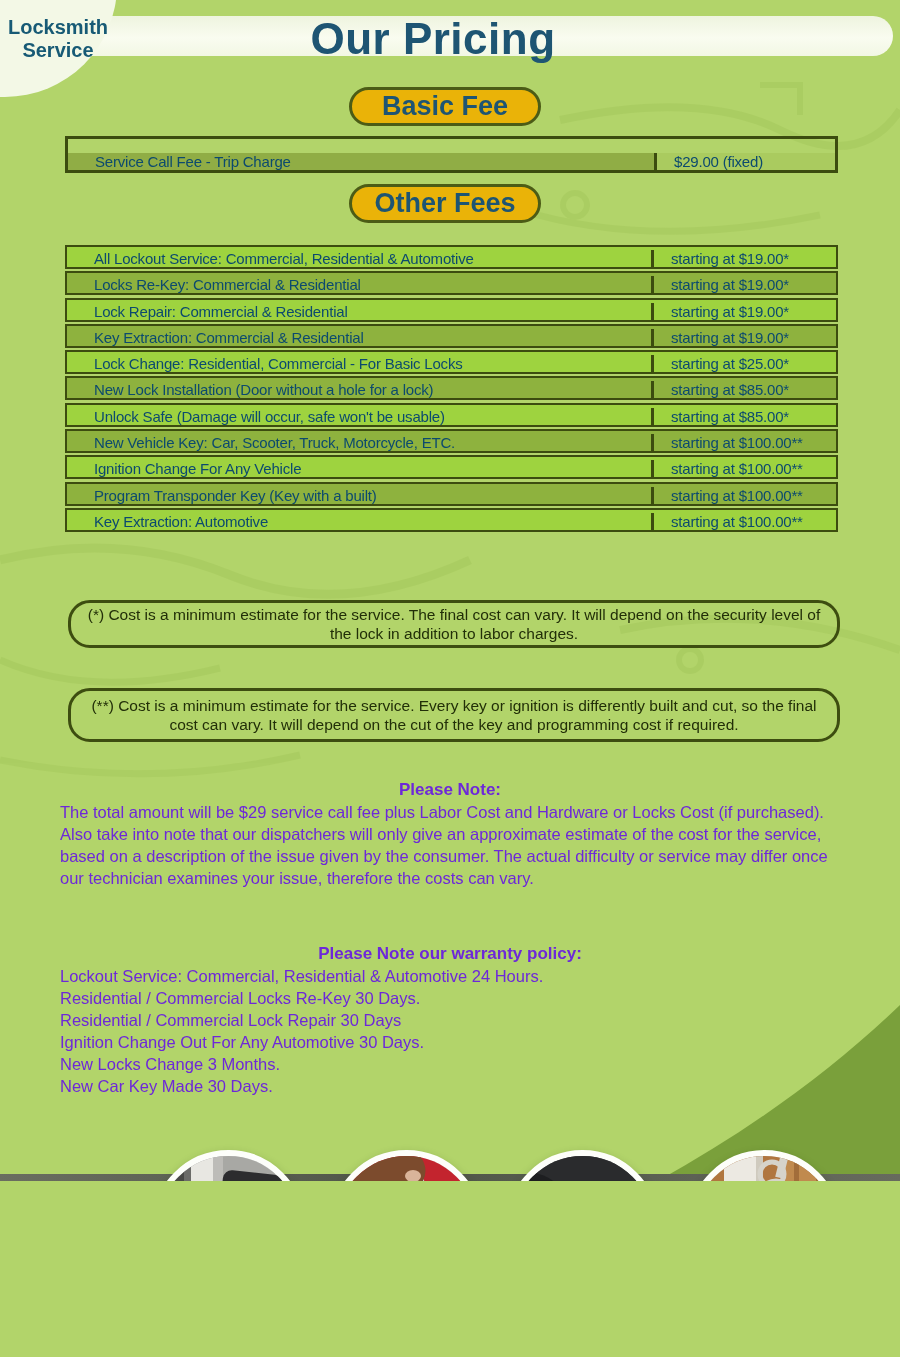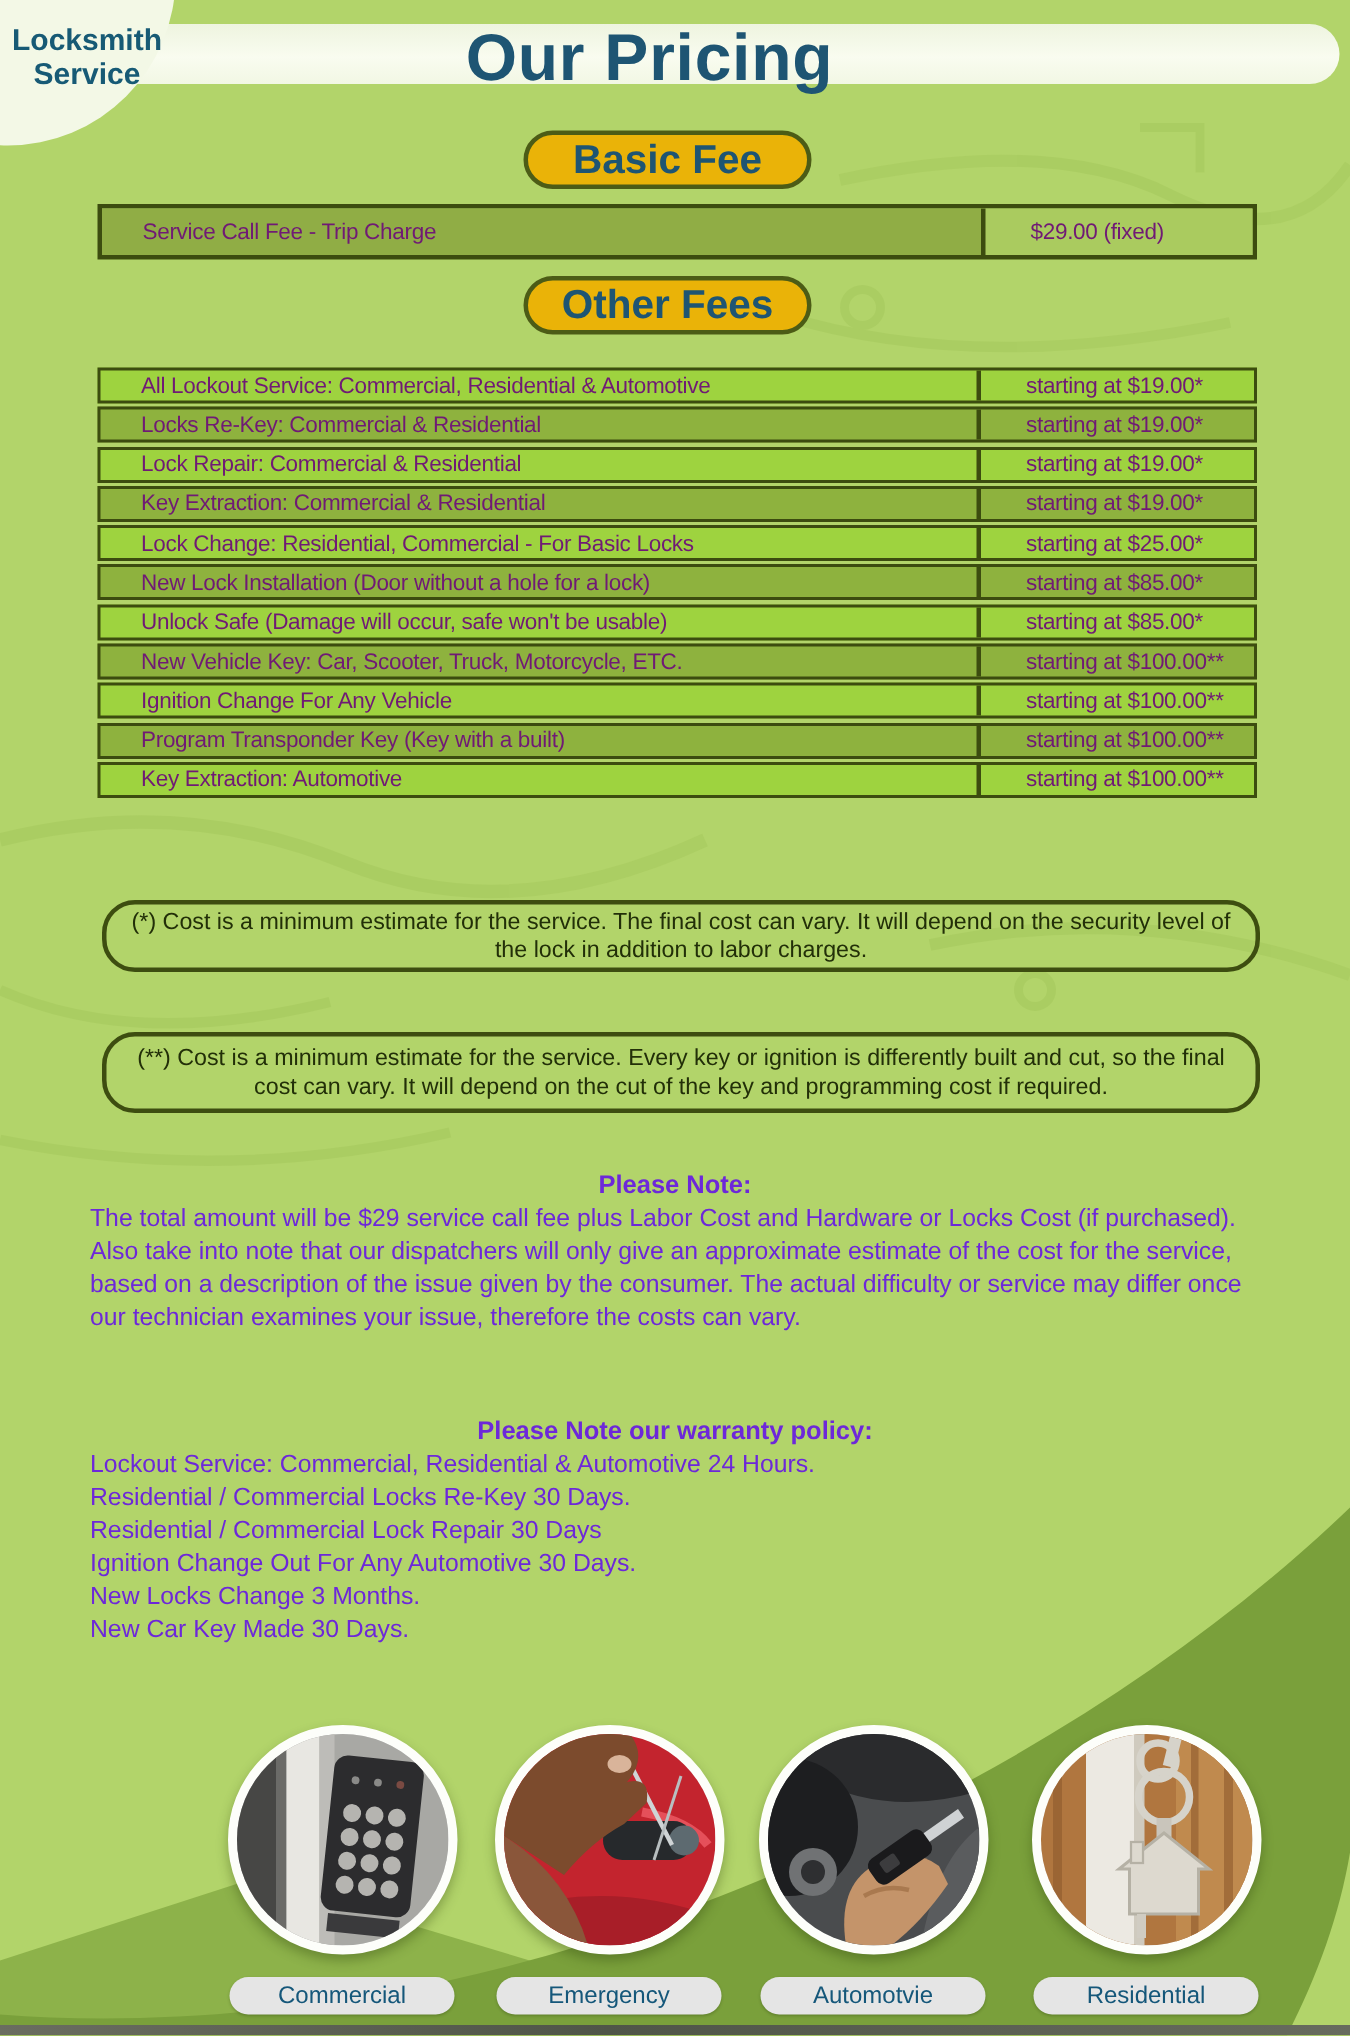--- a/index.html
+++ b/index.html
@@ -1,16 +1,16 @@
 <!DOCTYPE html>
 <html><head>
 <meta charset="utf-8">
 <style>
   html,body{margin:0;padding:0;background:#b2d46a;}
-  .page{position:relative;width:900px;height:1357px;overflow:hidden;background:#b2d46a;
+  .page{position:relative;width:900px;height:1181px;overflow:hidden;background:#b2d46a;
         font-family:"Liberation Sans",sans-serif;}
   .abs{position:absolute;}
   
   #bg-art{position:absolute;left:0;top:0;width:900px;height:1357px;z-index:0;}
   
   .title-band{left:0;top:16px;width:893px;height:40px;z-index:1;
       background:linear-gradient(180deg,#eef4df 0%,#f9fcf0 55%,#f2f7e4 100%);
       border-radius:0 20px 20px 0;}
   .logo-circle{left:-107px;top:-127px;width:224px;height:224px;border-radius:50%;
       background:#f3f8e6;z-index:2;}
@@ -23,25 +23,25 @@
   .section-pill{z-index:2;background:#eab308;border:3px solid #4c5c16;border-radius:20px;
       display:flex;align-items:center;justify-content:center;
       font-weight:bold;font-size:27px;color:#1e5573;box-sizing:border-box;}
   #basic-pill{left:349px;top:87px;width:192px;height:39px;}
   #other-pill{left:349px;top:184px;width:192px;height:39px;}
   
   .fee-table{z-index:2;left:65px;width:773px;}
   #basic-rows{top:136px;}
   #other-rows{top:245px;}
   .fee-row{box-sizing:border-box;border:2px solid #3c4c0f;height:24px;margin-bottom:2.3px;
-      display:flex;font-size:15px;color:#701a75;letter-spacing:-.2px;}
+      display:flex;font-size:15px;color:#0c4a6e;letter-spacing:-.2px;align-items:flex-end;}
   #other-rows .fee-row:nth-child(odd){background:#9ed33f;}
   #other-rows .fee-row:nth-child(even){background:#8eb23e;}
   .cell-service{width:584px;box-sizing:border-box;padding-left:27px;display:flex;align-items:center;}
-  .cell-price{flex:1;border-left:3px solid #3c4c0f;padding-left:30px;display:flex;align-items:center;}
+  .cell-price{flex:1;border-left:3px solid #3c4c0f;padding-left:17px;display:flex;align-items:center;}
   #basic-rows .fee-row{height:37px;border-width:3px;margin:0;}
   #basic-rows .cell-service{width:586px;background:#90ad45;}
   #basic-rows .cell-price{background:#aacb5f;}
   
   .note-box{z-index:2;left:68px;width:772px;box-sizing:border-box;
       border:3px solid #3d4d10;border-radius:22px;
       display:flex;align-items:center;justify-content:center;text-align:center;
       font-size:15.5px;line-height:19px;color:#222f08;padding:0 14px;}
   #note-1{top:600px;height:48px;}
   #note-2{top:688px;height:54px;}

